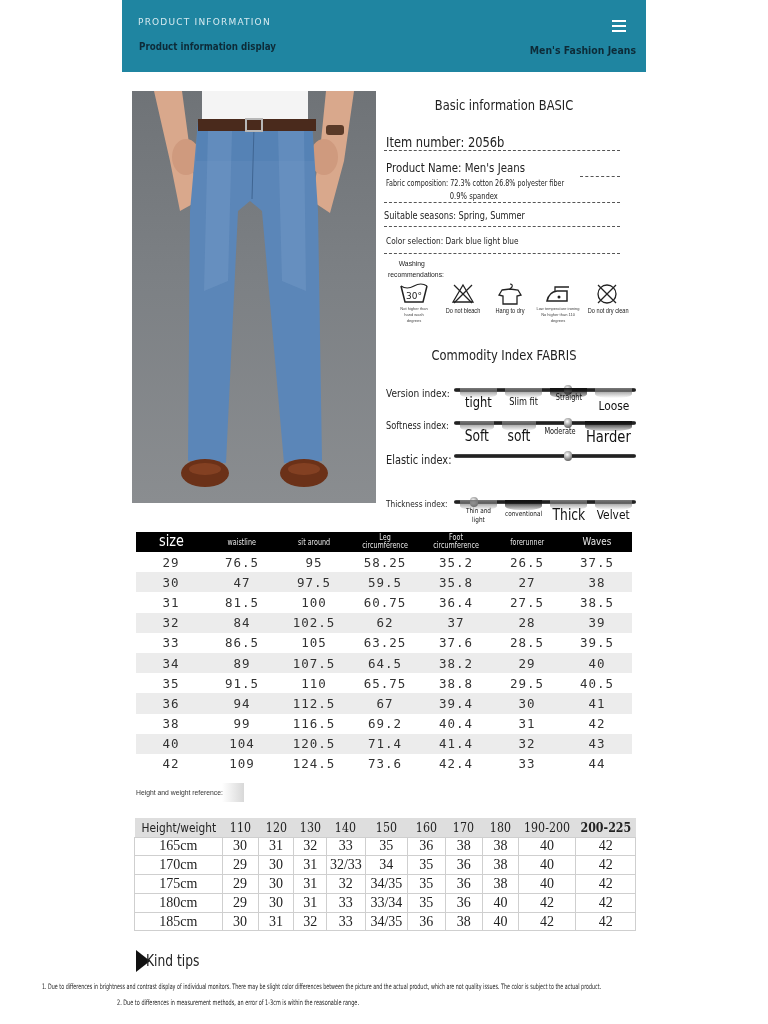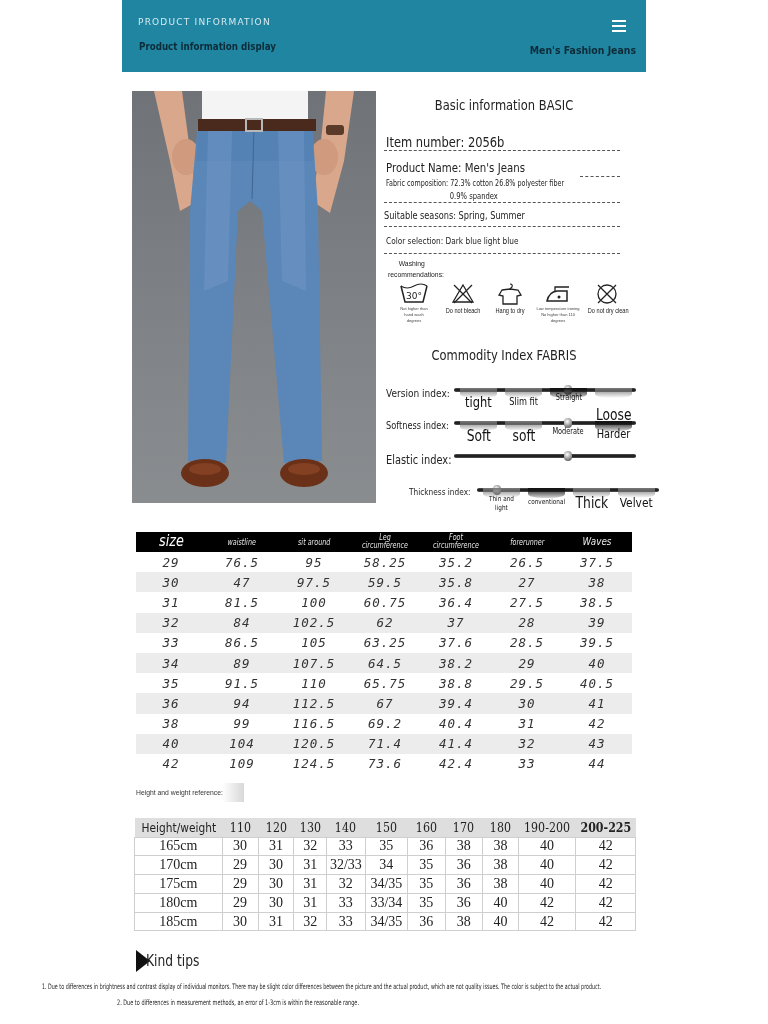--- a/index.html
+++ b/index.html
@@ -38,21 +38,21 @@
     .ci-row .lbl { position: absolute; left: 2px; top: 1px; font-size: 11px; white-space: nowrap; transform: scaleX(0.82); transform-origin: left; font-family: "DejaVu Sans", sans-serif; }
     .ci-row .bar { position: absolute; left: 70px; top: 2px; width: 182px; height: 4px; background: linear-gradient(#555,#111,#555); border-radius: 2px; }
     .ci-row .knob { position: absolute; top: -3px; width: 8px; height: 10px; border-radius: 4px; background: radial-gradient(circle at 40% 35%,#fff,#888 60%,#444); }
     .ci-row .opts { position: absolute; left: 72px; top: 6px; width: 180px; display: flex; }
     .ci-row .opt { flex: 1; text-align: center; white-space: nowrap; font-family: "DejaVu Sans", sans-serif; color: #111; position: relative; }
     .ci-row .opt.shade::before { content: ""; position: absolute; left: 4px; right: 4px; top: -4px; height: 10px; background: linear-gradient(#777,rgba(255,255,255,0)); border-radius: 0 0 40% 40%; }
     .ci-row .opt.dark::before { background: linear-gradient(#111,rgba(60,60,60,0.2)); }
     .ci-row .opt span { position: relative; display: inline-block; transform: scaleX(0.82); }
 
     
-    .size-table { position: absolute; left: 136px; top: 532px; width: 496px; border-collapse: collapse; font-style: italic; }
+    .size-table { position: absolute; left: 136px; top: 532px; width: 496px; border-collapse: collapse; }
     .size-table th { height: 20px; background: #000; color: #e8e8e8; font-weight: normal; font-size: 8px; padding: 0; position: relative; font-family: "DejaVu Sans", sans-serif; }
     .size-table th span { display: inline-block; transform: scaleX(0.8); line-height: 8px; }
     .size-table th.big span { font-size: 16px; color: #fff; }
     .size-table th.mid span { font-size: 11px; }
     .size-table td { height: 20.2px; text-align: center; font-family: "DejaVu Sans Mono", monospace; font-size: 12.5px; letter-spacing: 1px; color: #333; padding: 0; }
     .size-table tr:nth-child(even) td { background: #ececec; }
 
     
     .hw-cap { position: absolute; left: 134px; top: 783px; width: 110px; height: 19px; background: linear-gradient(90deg,#fff 0%,#fff 80%,#d8d8d8 100%); }
     .hw-cap span { position: absolute; left: 2px; top: 5px; font-size: 8px; white-space: nowrap; transform: scaleX(0.85); transform-origin: left; color: #333; }
@@ -180,45 +180,45 @@
 
 <div class="ci-row" style="top:386px;">
   <div class="lbl">Version index:</div>
   <div class="bar">
       <div class="knob" style="left:110px;"></div>
     </div>
   <div class="opts">
     <div class="opt shade" style="font-size:14px;padding-top:2px;"><span>tight</span></div>
     <div class="opt shade" style="font-size:10px;padding-top:4px;"><span>Slim fit</span></div>
     <div class="opt shade dark" style="font-size:8px;padding-top:1px;"><span>Straight</span></div>
-    <div class="opt shade" style="font-size:15px;padding-top:14px;"><span>Loose</span></div>
+    <div class="opt shade" style="font-size:13px;padding-top:6px;"><span>Loose</span></div>
   </div>
 </div>
 
 <div class="ci-row" style="top:419px;">
   <div class="lbl" style="font-size:10px;">Softness index:</div>
   <div class="bar">
       <div class="knob" style="left:110px;"></div>
     </div>
   <div class="opts">
     <div class="opt shade" style="font-size:15px;padding-top:2px;"><span>Soft</span></div>
     <div class="opt shade" style="font-size:15px;padding-top:2px;"><span>soft</span></div>
     <div class="opt" style="font-size:8px;padding-top:2px;"><span>Moderate</span></div>
-    <div class="opt shade dark" style="font-size:12px;padding-top:2px;"><span>Harder</span></div>
+    <div class="opt shade dark" style="font-size:16px;padding-top:2px;"><span>Harder</span></div>
   </div>
 </div>
 
 <div class="ci-row" style="top:452px;">
   <div class="lbl" style="font-size:12px;">Elastic index:</div>
   <div class="bar">
       <div class="knob" style="left:110px;"></div>
     </div>
 </div>
 
-<div class="ci-row" style="top:486px;margin-left:23px;">
+<div class="ci-row" style="top:498px;">
   <div class="lbl" style="font-size:9px;">Thickness index:</div>
   <div class="bar">
       <div class="knob" style="left:16px;"></div>
     </div>
   <div class="opts">
     <div class="opt shade" style="font-size:7px;padding-top:3px;white-space:normal;line-height:9px;"><span>Thin and light</span></div>
     <div class="opt shade dark" style="font-size:7px;padding-top:6px;"><span>conventional</span></div>
     <div class="opt shade" style="font-size:15px;padding-top:2px;"><span>Thick</span></div>
     <div class="opt shade" style="font-size:13px;padding-top:3px;"><span>Velvet</span></div>
   </div>

